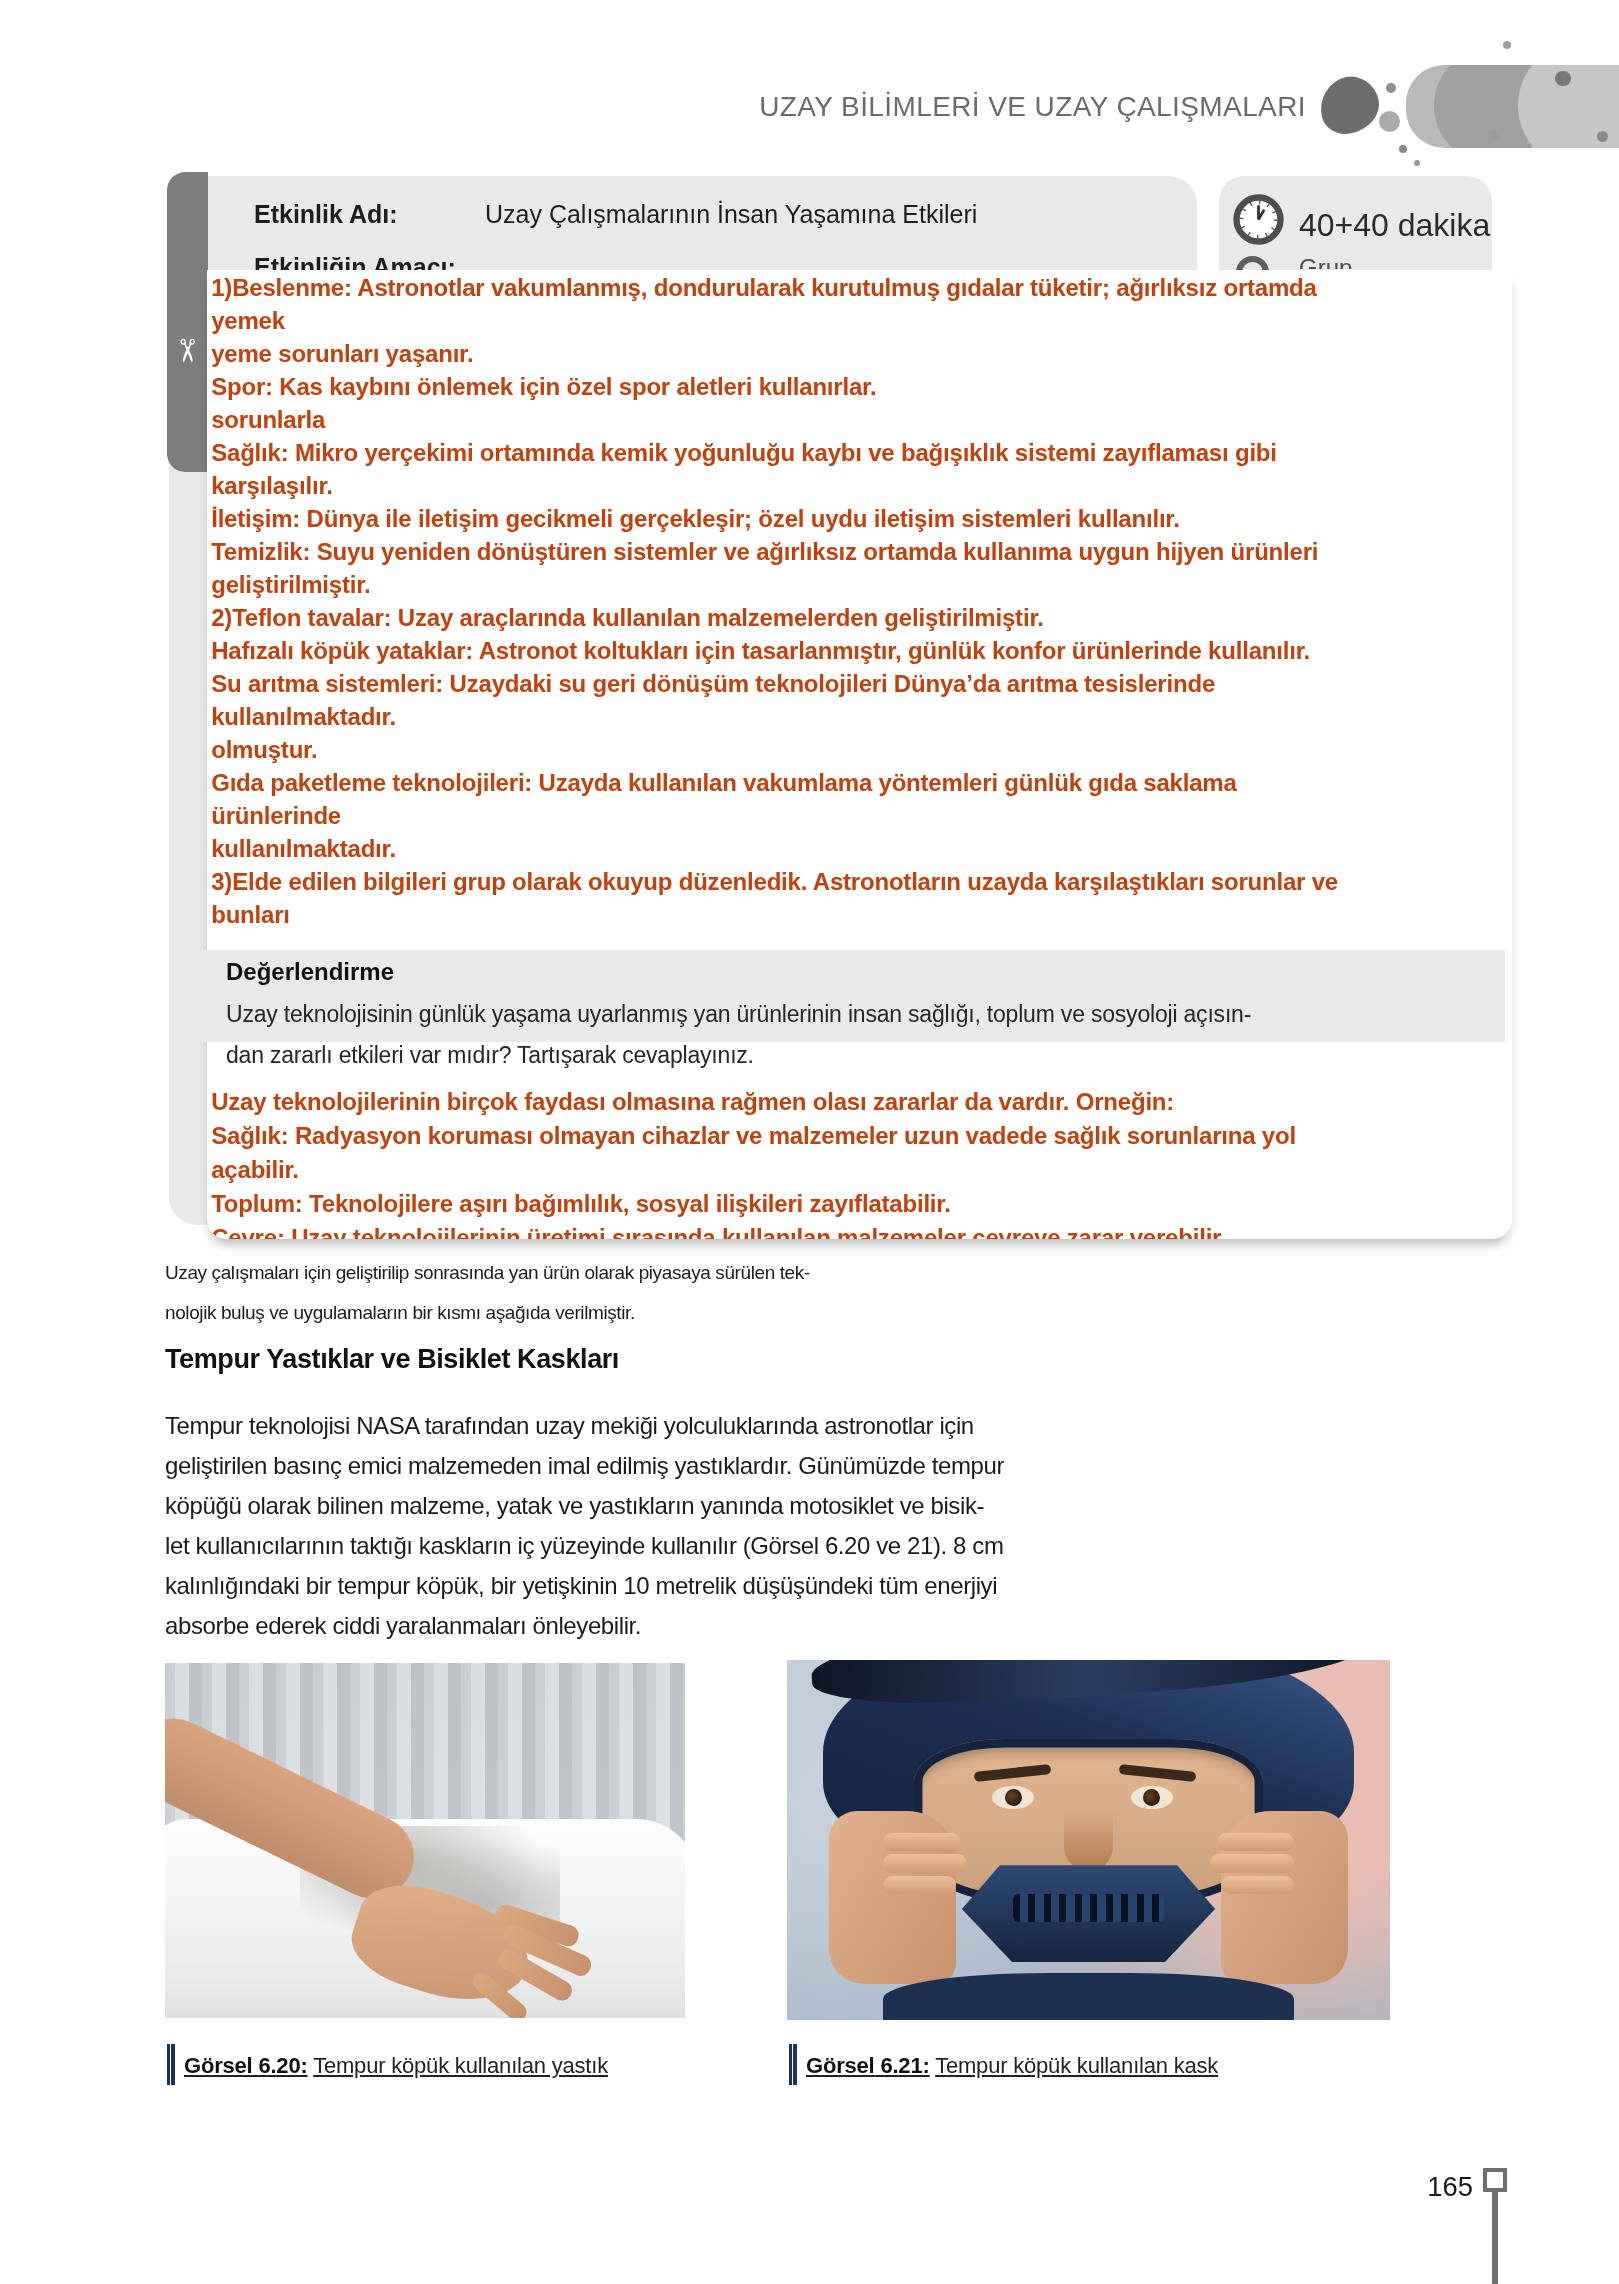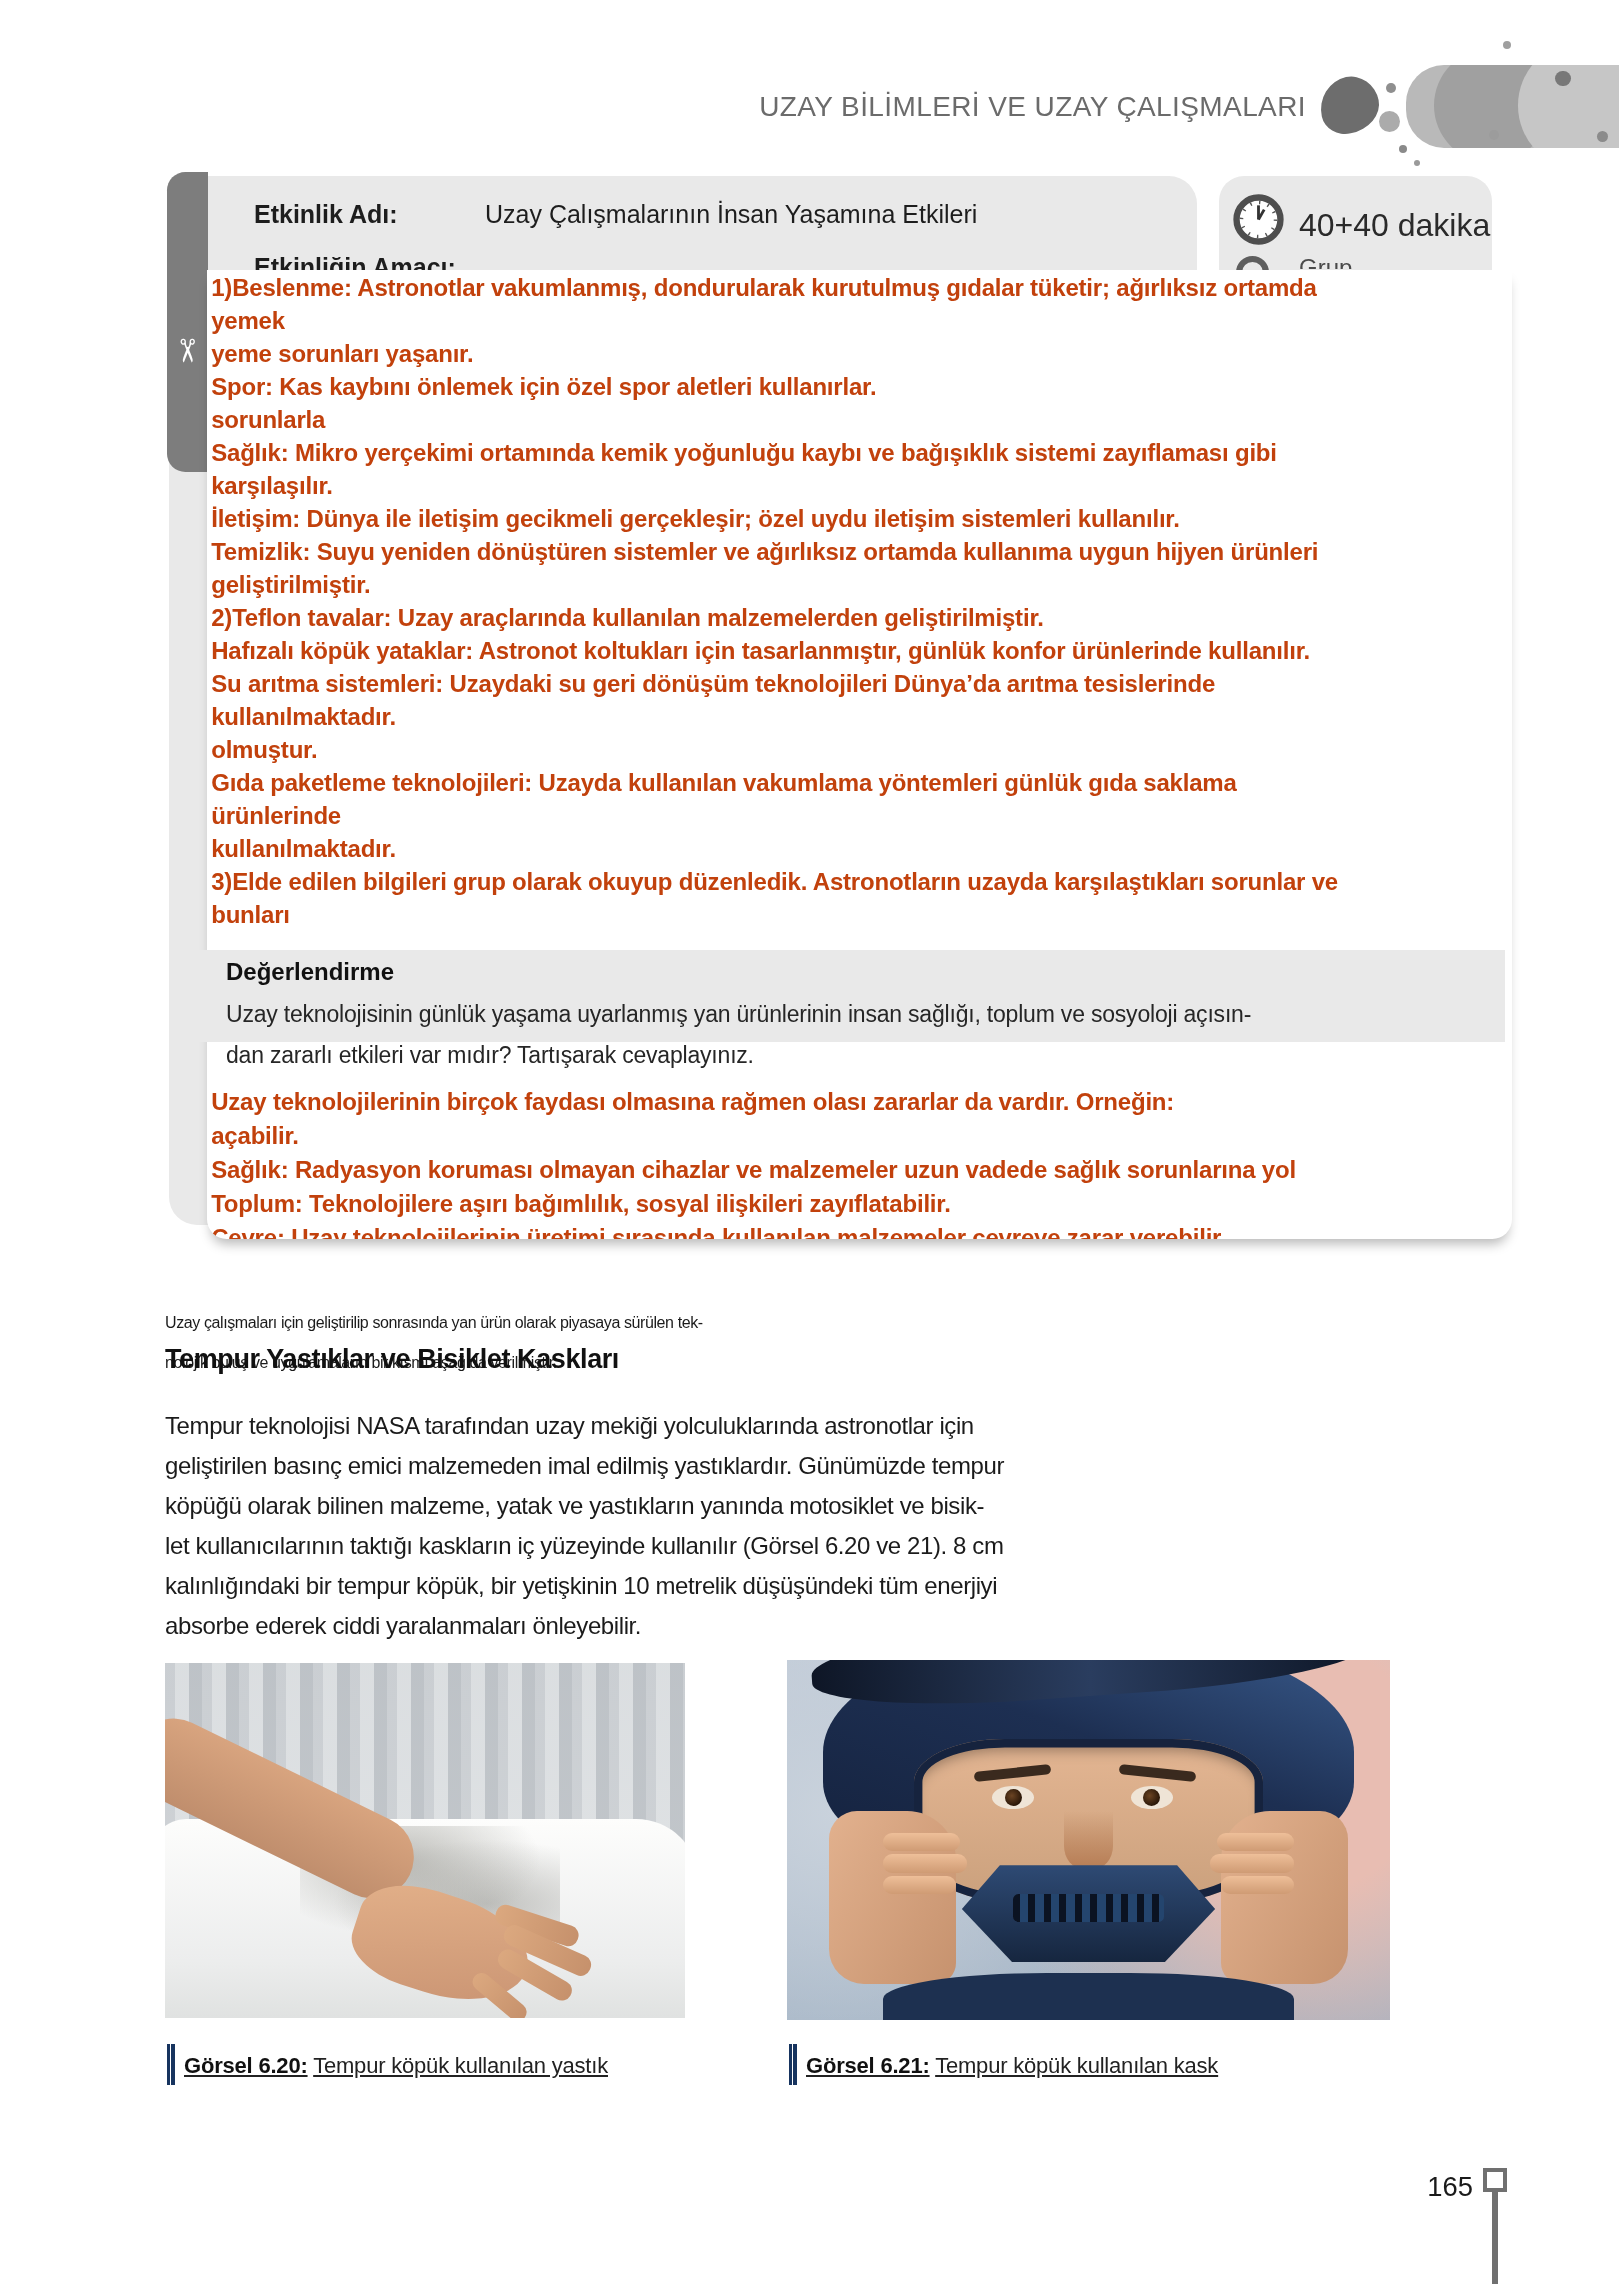--- a/index.html
+++ b/index.html
@@ -56,21 +56,21 @@
   .rl{font-size:24px;font-weight:bold;color:#c2410c;line-height:33px;letter-spacing:-0.2px;white-space:nowrap;}
   .rb2 .rl{line-height:34px;}
 
   
   .eval-box{position:absolute;left:181px;top:950px;width:1324px;height:92px;background:#e9e9e9;z-index:6;}
   .eval-title{position:absolute;left:45px;top:8.4px;font-size:24px;font-weight:bold;color:#111111;}
   .eval-lines{position:absolute;left:45px;top:44px;font-size:23px;color:#262626;line-height:41px;
               letter-spacing:-0.2px;white-space:nowrap;}
 
   
-  .body-intro{position:absolute;left:165px;top:1303px;font-size:16px;line-height:40px;
+  .body-intro{position:absolute;left:165px;top:1253px;font-size:19px;line-height:40px;
               letter-spacing:-0.4px;color:#1b1b1b;white-space:nowrap;}
   .section-heading{position:absolute;left:165px;top:1344px;font-size:27px;font-weight:bold;
                    letter-spacing:-0.4px;color:#111111;white-space:nowrap;}
   .body-para{position:absolute;left:165px;top:1406px;font-size:24px;line-height:40px;
              letter-spacing:-0.4px;color:#1b1b1b;white-space:nowrap;}
 
   
   .fig{position:absolute;overflow:hidden;}
   .fig1{left:165px;top:1663px;width:520px;height:355px;background:linear-gradient(180deg,#c2c6ca,#dcdee0);}
   .curtain{position:absolute;left:0;top:0;right:0;height:58%;
@@ -198,22 +198,22 @@
       <div class="rl">kullanılmaktadır.</div>
       <div class="rl">olmuştur.</div>
       <div class="rl">Gıda paketleme teknolojileri: Uzayda kullanılan vakumlama yöntemleri günlük gıda saklama</div>
       <div class="rl">ürünlerinde</div>
       <div class="rl">kullanılmaktadır.</div>
       <div class="rl">3)Elde edilen bilgileri grup olarak okuyup düzenledik. Astronotların uzayda karşılaştıkları sorunlar ve</div>
       <div class="rl">bunları</div>
     </div>
     <div class="red-block rb2">
       <div class="rl">Uzay teknolojilerinin birçok faydası olmasına rağmen olası zararlar da vardır. Orneğin:</div>
+      <div class="rl">Sağlık: Radyasyon koruması olmayan cihazlar ve malzemeler uzun vadede sağlık sorunlarına yol</div>
       <div class="rl">açabilir.</div>
-      <div class="rl">Sağlık: Radyasyon koruması olmayan cihazlar ve malzemeler uzun vadede sağlık sorunlarına yol</div>
       <div class="rl">Toplum: Teknolojilere aşırı bağımlılık, sosyal ilişkileri zayıflatabilir.</div>
       <div class="rl">Çevre: Uzay teknolojilerinin üretimi sırasında kullanılan malzemeler çevreye zarar verebilir.</div>
     </div>
   </div>
 
   <div class="eval-box">
     <div class="eval-title">Değerlendirme</div>
     <div class="eval-lines">
       <div>Uzay teknolojisinin günlük yaşama uyarlanmış yan ürünlerinin insan sağlığı, toplum ve sosyoloji açısın-</div>
       <div>dan zararlı etkileri var mıdır? Tartışarak cevaplayınız.</div>

